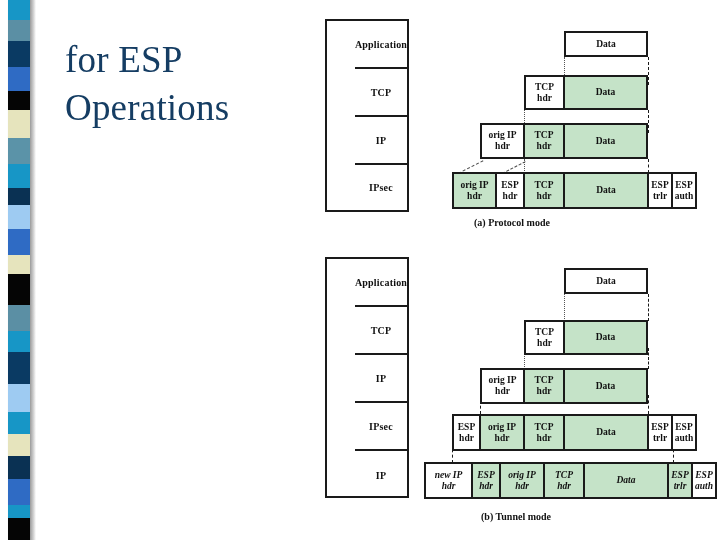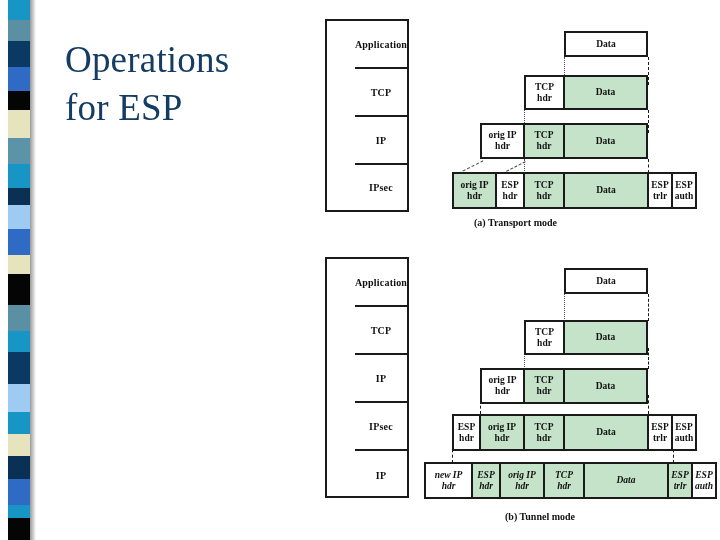--- a/index.html
+++ b/index.html
@@ -150,22 +150,22 @@
       <div class="swatch" style="background: rgb(23, 150, 198); height: 24px;"></div>
       <div class="swatch" style="background: rgb(230, 228, 189); height: 24px;"></div>
       <div class="swatch" style="background: rgb(10, 49, 83); height: 24px;"></div>
       <div class="swatch" style="background: rgb(47, 107, 196); height: 28px;"></div>
       <div class="swatch" style="background: rgb(23, 150, 198); height: 14px;"></div>
       <div class="swatch" style="background: rgb(5, 5, 5); height: 24px;"></div>
     </div>
   <div id="strip-edge"></div>
 
   <div id="title">
+    <div>for ESP</div>
     <div>Operations</div>
-    <div>for ESP</div>
   </div>
 
   <div class="figure" id="fig-transport">
 
     <div class="stack" id="stack-a" style="left:325px; top:19px; width:84px; height:193px;">
       <div class="layer" style="height:48px;">Application</div>
       <div class="layer" style="height:48px;">TCP</div>
       <div class="layer" style="height:48px;">IP</div>
       <div class="layer" style="height:44px;">IPsec</div>
     </div>
@@ -225,21 +225,21 @@
         <div class="cell white" style="width: 24px;">
           <span>ESP</span>
           <span class="l2">trlr</span>
         </div>
         <div class="cell white" style="width: 25px;">
           <span>ESP</span>
           <span class="l2">auth</span>
         </div>
       </div>
 
-    <div class="caption" style="left:474px; top:217px;">(a) Transport mode</div>
+    <div class="caption" style="left:474px; top:217px;">(a) Protocol mode</div>
   </div>
 
   <div class="figure" id="fig-tunnel">
 
     <div class="stack" id="stack-b" style="left:325px; top:257px; width:84px; height:241px;">
       <div class="layer" style="height:48px;">Application</div>
       <div class="layer" style="height:48px;">TCP</div>
       <div class="layer" style="height:48px;">IP</div>
       <div class="layer" style="height:48px;">IPsec</div>
       <div class="layer" style="height:49px;">IP</div>
@@ -329,16 +329,16 @@
         <div class="cell green" style="width: 24px;">
           <span>ESP</span>
           <span class="l2">trlr</span>
         </div>
         <div class="cell white" style="width: 25px;">
           <span>ESP</span>
           <span class="l2">auth</span>
         </div>
       </div>
 
-    <div class="caption" style="left:505px; top:511px;">(b) Tunnel mode</div>
+    <div class="caption" style="left:481px; top:511px;">(b) Tunnel mode</div>
   </div>
 
 </div>
 
 </body></html>

